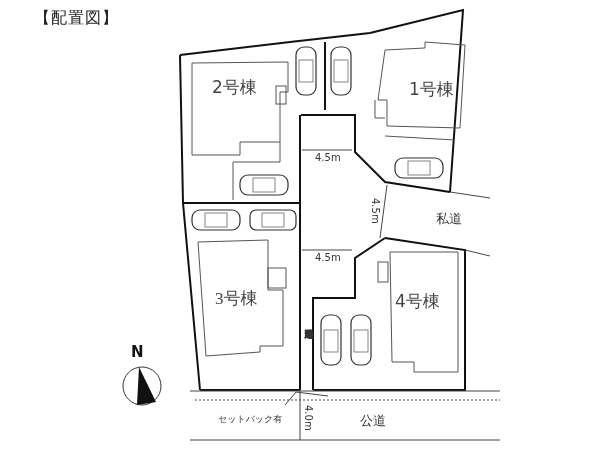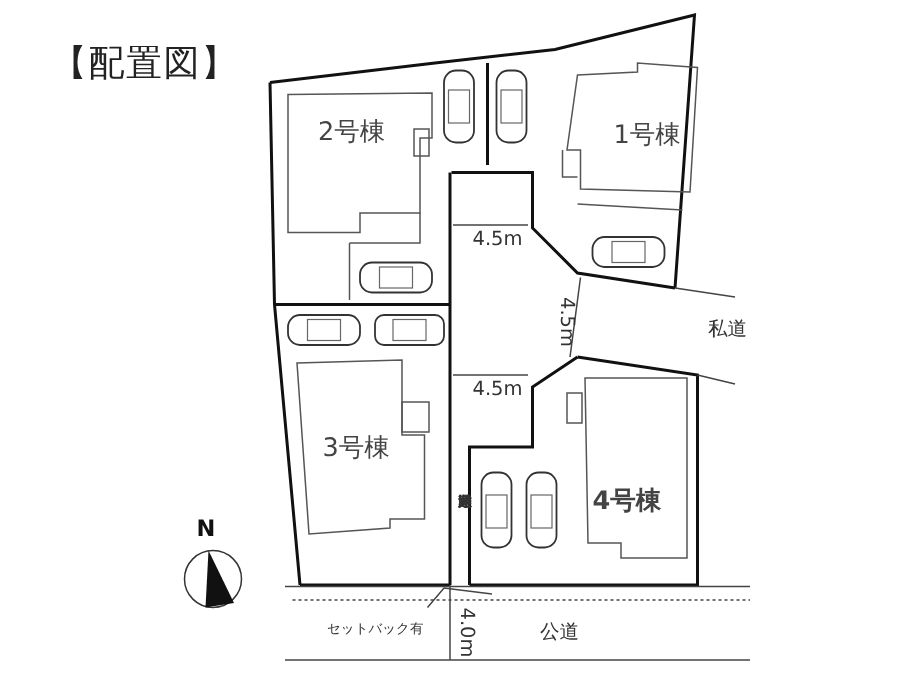--- a/index.html
+++ b/index.html
@@ -1,21 +1,21 @@
 <!DOCTYPE html>
 <html><head>
 <meta charset="utf-8">
 <style>
   html, body { margin: 0; padding: 0; background: #ffffff; }
   body { width: 600px; height: 450px; position: relative; overflow: hidden; font-family: "DejaVu Sans", sans-serif; }
-  .title { position: absolute; left: 34px; top: 26px; font-size: 24px; color: #222; letter-spacing: 1px; font-family: "DejaVu Sans", sans-serif; }
+  .title { position: absolute; left: 34px; top: 8px; font-size: 16px; color: #222; letter-spacing: 1px; font-family: "DejaVu Sans", sans-serif; }
   svg.plan { position: absolute; left: 0; top: 0; }
   .lbl { position: absolute; color: #333; white-space: nowrap; font-family: "DejaVu Sans", sans-serif; }
   .bldg { font-size: 17px; color: #444; }
-  .dim { font-size: 13px; color: #333; }
+  .dim { font-size: 10px; color: #333; }
   .road { font-size: 13px; color: #333; }
   .small { font-size: 9px; color: #333; }
   .vert { writing-mode: vertical-rl; }
   .north { position: absolute; left: 131px; top: 343px; font-size: 15px; font-weight: bold; color: #111; }
 </style>
 </head>
 <body>
 
 <div class="title">【配置図】</div>
 
@@ -96,27 +96,27 @@
   </g>
 
   <g>
     <circle cx="142" cy="386" r="19" fill="#fff" stroke="#333" stroke-width="1"></circle>
     <path d="M139 367 L156 402 L137 405 Z" fill="#111"></path>
   </g>
 </svg>
 
 <div class="lbl bldg" style="left:212px;top:76px;">2号棟</div>
 <div class="lbl bldg" style="left:409px;top:78px;">1号棟</div>
-<div class="lbl bldg" style="left:215px;top:287px;">3号棟</div>
-<div class="lbl bldg" style="left:395px;top:322px;font-weight:bold;">4号棟</div>
+<div class="lbl bldg" style="left:215px;top:287px;font-family:Liberation Serif, serif;">3号棟</div>
+<div class="lbl bldg" style="left:395px;top:290px;">4号棟</div>
 
 <div class="lbl dim" style="left:315px;top:152px;">4.5m</div>
 <div class="lbl dim vert" style="left:370px;top:198px;">4.5m</div>
 <div class="lbl dim" style="left:315px;top:252px;">4.5m</div>
 <div class="lbl dim vert" style="left:303px;top:405px;">4.0m</div>
 
-<div class="lbl road" style="left:436px;top:210px;margin-left:36px;">私道</div>
+<div class="lbl road" style="left:436px;top:210px;">私道</div>
 <div class="lbl road" style="left:360px;top:412px;">公道</div>
 
 <div class="lbl small" style="left:218px;top:413px;">セットバック有</div>
 <div class="lbl small vert" style="left:302px;top:322px;font-weight:bold;">避難通路</div>
 
 <div class="north">N</div>
 
 </body></html>

